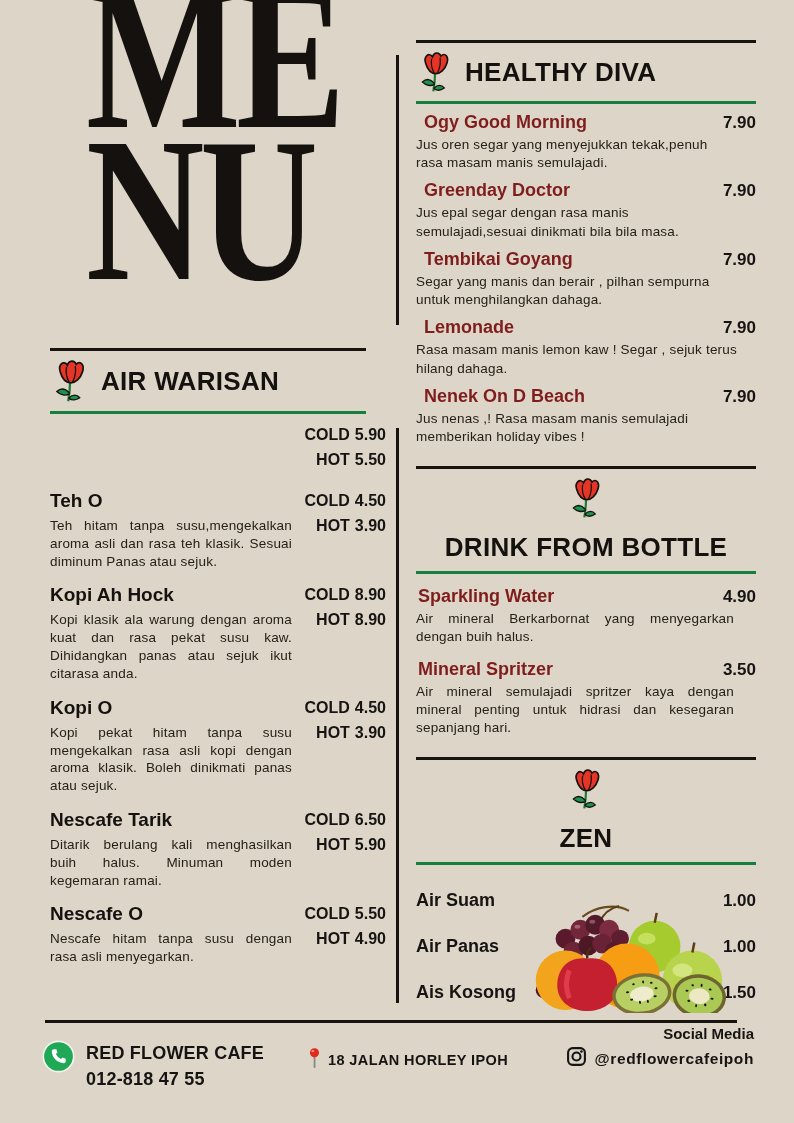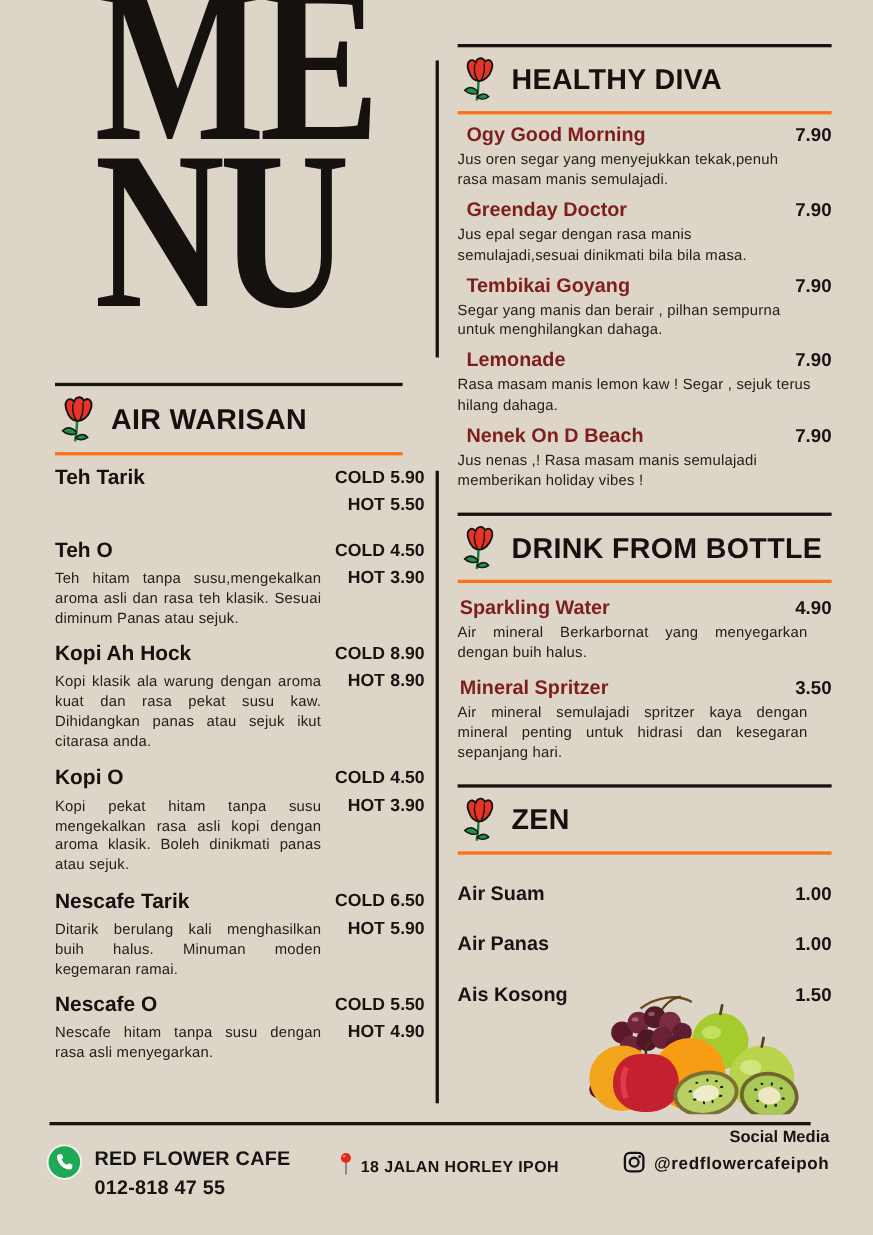--- a/index.html
+++ b/index.html
@@ -28,21 +28,21 @@
   }
 
   
   .vline{ position:absolute; left:396px; width:3px; background:#17140f; }
   .vline-top{ top:55px; height:270px; }
   .vline-bottom{ top:428px; height:575px; }
 
   
   .section-head{
     border-top:3px solid #17140f;
-    border-bottom:3px solid #f97316;
+    border-bottom:3px solid #15803d;
     padding:8px 2px;
     display:flex; align-items:center; gap:13px;
   }
   .section-title{
     margin:0; font-size:26px; font-weight:800; letter-spacing:0.3px;
     color:#14110e; white-space:nowrap;
   }
   .flower{ display:inline-flex; flex:0 0 auto; }
 
   
@@ -62,21 +62,21 @@
   .price-row{ margin-bottom:7px; }
   .price-val{ margin-left:5px; }
 
   
   .right-col{ position:absolute; left:416px; top:40px; width:340px; }
   .r-item{ margin-top:8px; }
   .r-head{ display:flex; justify-content:space-between; align-items:baseline; }
   .r-name{ margin:0; font-size:18px; font-weight:800; padding-left:8px; color:#7f1d1d; }
   .r-price{ font-weight:800; font-size:17px; }
   .r-desc{ margin:3px 0 0 0; text-align:left; width:322px; line-height:1.35; }
-  .head-gap{ margin-top:20px; }
+  .head-gap{ margin-top:20px;flex-direction:column; }
   .dfb .r-desc{ text-align:justify; width:318px; }
   .dfb .r-item{ margin-top:12px; }
   .dfb .r-name{ padding-left:2px; }
 
   .zen-rows{ margin-top:4px; }
   .zen-row{
     display:flex; justify-content:space-between; align-items:baseline;
     margin-top:25px; font-weight:800;
   }
   .zen-name{ font-size:18px; }
@@ -132,21 +132,20 @@
         <path d="M26 8 C27 14 26 20 23 26" stroke="#16120f" stroke-width="1.5" fill="none"></path>
       </svg>
     </span>
     <h2 class="section-title">AIR WARISAN</h2>
   </div>
 
   <div class="left-col">
 
     <div class="l-item">
       <div class="l-text">
-        <h3 class="item-name">Teh Tarik</h3>
       </div>
       <div class="l-prices">
         <div class="price-row"><span>COLD</span><span class="price-val">5.90</span></div>
         <div class="price-row"><span>HOT</span><span class="price-val">5.50</span></div>
       </div>
     </div>
 
     <div class="l-item">
       <div class="l-text">
         <h3 class="item-name">Teh O</h3>

